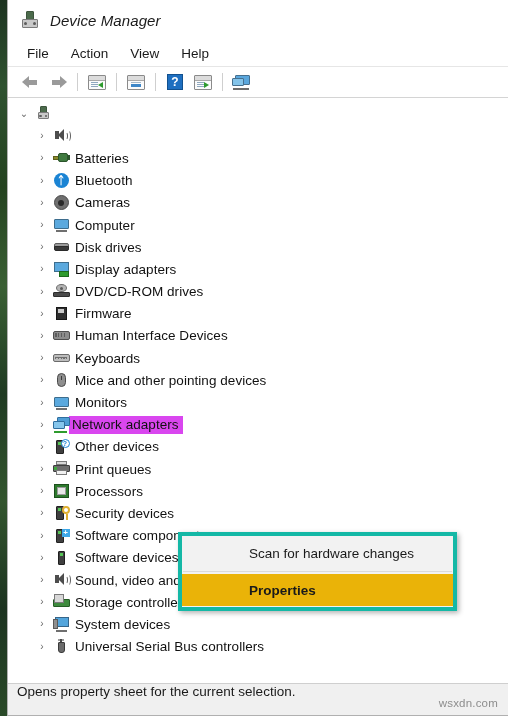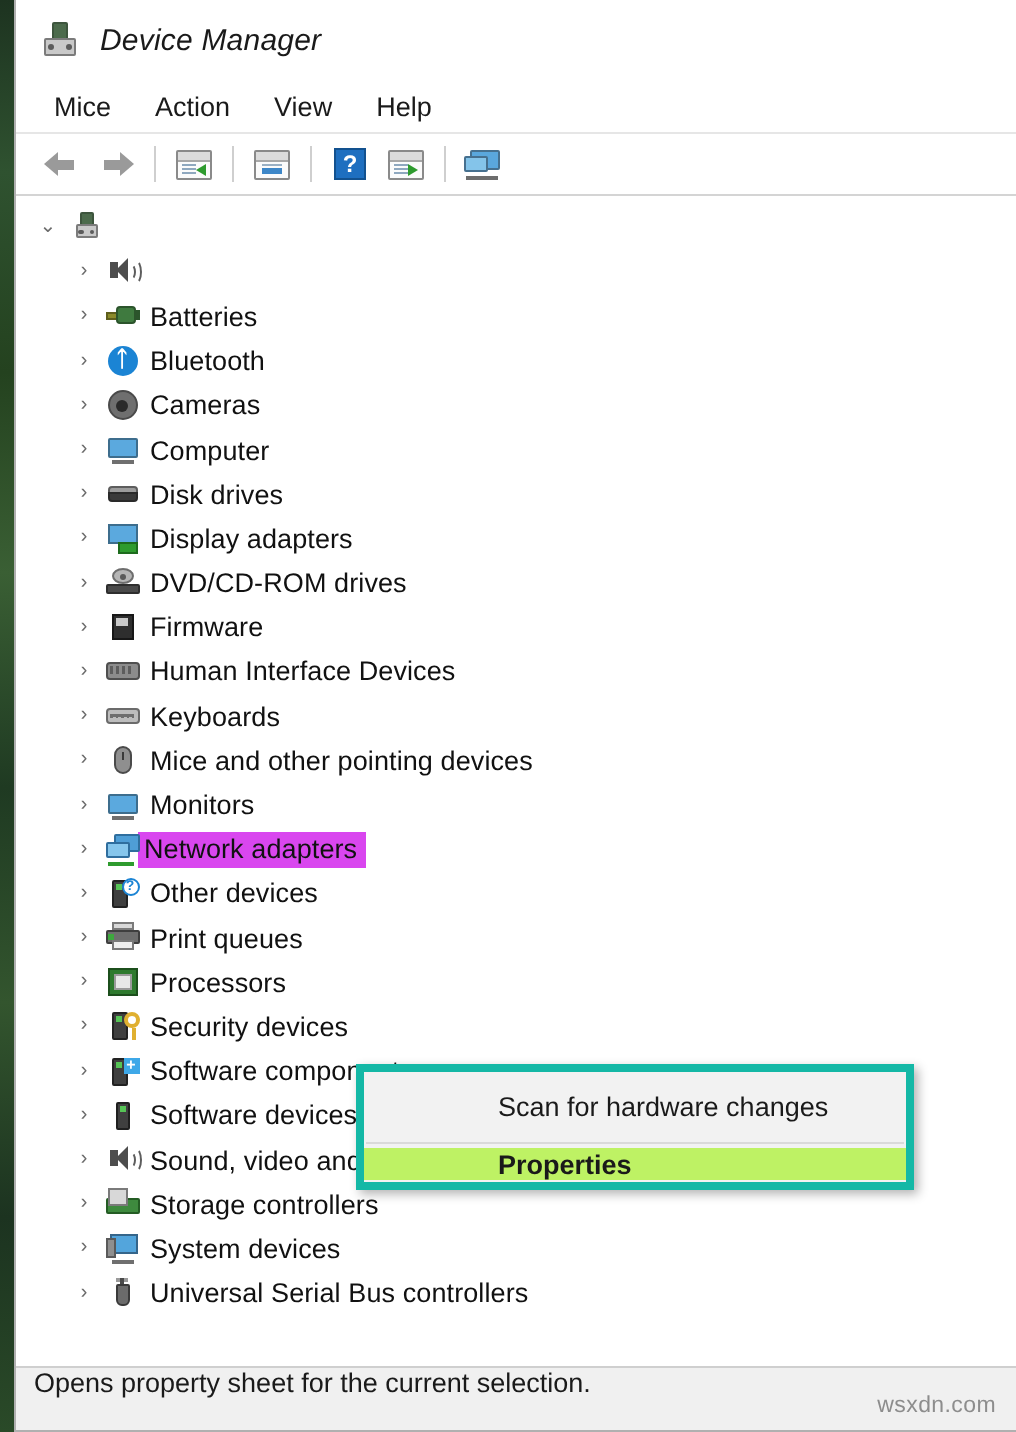--- a/index.html
+++ b/index.html
@@ -663,23 +663,23 @@
     height: 31px;
     display: flex;
     align-items: center;
     padding-left: 67px;
     font-size: 13.5px;
     color: #1a1a1a;
     cursor: default;
     box-sizing: border-box;
   }
   .ctx-item.highlight {
-    background: #bef264;
+    background: #eab308;
     font-weight: bold;
-    height: 16px;
+    height: 32px;
   }
   .ctx-sep {
     height: 1px;
     background: #dadada;
     margin: 2px 1px;
   }
 
   
   #statusbar {
     height: 31px;
@@ -715,21 +715,21 @@
     <div id="title-icon">
       <div class="ti-top"></div>
       <div class="ti-body"></div>
       <div class="ti-dot l"></div>
       <div class="ti-dot r"></div>
     </div>
     <div id="title-text">Device Manager</div>
   </div>
 
   <div id="menubar">
-    <div class="menu-item">Mice</div>
+    <div class="menu-item">File</div>
     <div class="menu-item">Action</div>
     <div class="menu-item">View</div>
     <div class="menu-item">Help</div>
   </div>
 
   <div id="toolbar">
     <div class="tb-btn">
       <div class="arrow left">
         <div class="head"></div>
           <div class="shaft"></div>

